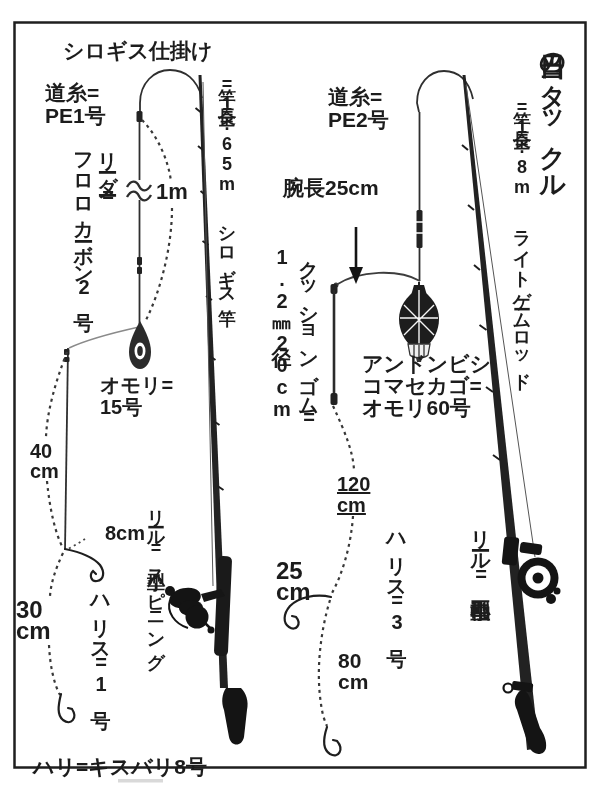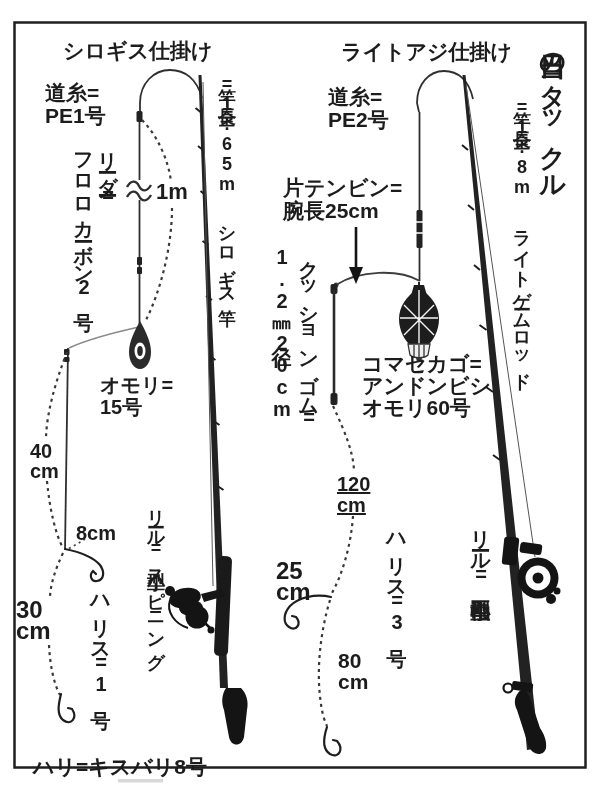--- a/index.html
+++ b/index.html
@@ -12,21 +12,21 @@
   .v{writing-mode:vertical-rl;text-orientation:upright;}
   .v span{display:block;white-space:nowrap;}
   
   [data-name="left-rig-title"]{left:63px;top:40px;font-size:21px;}
   [data-name="left-main-line-label"]{left:45px;top:81px;font-size:21px;line-height:23px;}
   [data-name="left-leader-label"]{left:72px;top:139px;font-size:20px;line-height:24px;}
   [data-name="leader-length-label"]{left:156px;top:180px;font-size:22px;}
   [data-name="left-rod-label"]{left:216px;top:74px;font-size:18px;line-height:22px;}
   [data-name="sinker-label"]{left:100px;top:374px;width:74px;font-size:20px;line-height:22px;}
   [data-name="len-40-label"]{left:30px;top:441px;width:36px;font-size:20px;line-height:20px;}
-  [data-name="branch-len-label"]{left:76px;top:523px;font-size:20px;}
+  [data-name="branch-len-label"]{left:105px;top:523px;font-size:20px;}
   [data-name="left-harisu-label"]{left:88px;top:583px;font-size:20px;line-height:26px;}
   [data-name="len-30-label"]{left:16px;top:599px;width:34px;font-size:24px;line-height:21px;}
   [data-name="left-reel-label"]{left:144px;top:497px;font-size:18px;line-height:24px;}
   [data-name="left-hook-label"]{left:33px;top:728px;font-size:21px;margin-top:28px;}
   [data-name="right-rig-title"]{left:341px;top:41px;font-size:21px;}
   [data-name="right-main-line-label"]{left:328px;top:85px;font-size:21px;line-height:23px;}
   [data-name="tenbin-label"]{left:283px;top:176px;font-size:21px;line-height:23px;}
   [data-name="cushion-label"]{left:268px;top:246px;font-size:20px;line-height:27px;}
   [data-name="cage-label"]{left:362px;top:353px;font-size:21px;line-height:22px;}
   [data-name="len-120-label"]{left:337px;top:474px;width:38px;font-size:20px;line-height:21px;text-decoration:underline;}
@@ -219,40 +219,38 @@
     <span>30</span>
     <span>cm</span>
   </div>
 
   <div class="lbl v" data-name="left-reel-label">
     <span>リール=小型スピニング</span>
   </div>
 
   <div class="lbl" data-name="left-hook-label">ハリ=キスバリ8号</div>
 
-  <div class="lbl" data-name="right-rig-title">ライトアジ仕掛け</div>
 
   <div class="lbl" data-name="right-main-line-label">
     <span data-name="right-main-line-line1">道糸=</span>
     <span data-name="right-main-line-line2">PE2号</span>
   </div>
 
   <div class="lbl" data-name="tenbin-label">
-    <span data-name="tenbin-label-line1">片テンビン=</span>
     <span data-name="tenbin-label-line2">腕長25cm</span>
   </div>
 
   <div class="lbl v" data-name="cushion-label">
     <span data-name="cushion-label-col1">クッションゴム=</span>
     <span data-name="cushion-label-col2">1.2㎜径20cm</span>
   </div>
 
   <div class="lbl" data-name="cage-label">
+    <span data-name="cage-label-line2">アンドンビシ</span>
     <span data-name="cage-label-line1">コマセカゴ=</span>
-    <span data-name="cage-label-line2">アンドンビシ</span>
     <span data-name="cage-label-line3">オモリ60号</span>
   </div>
 
   <div class="lbl c" data-name="len-120-label">
     <span>120</span>
     <span>cm</span>
   </div>
 
   <div class="lbl v" data-name="right-harisu-label">
     <span>ハリス=3号</span>

